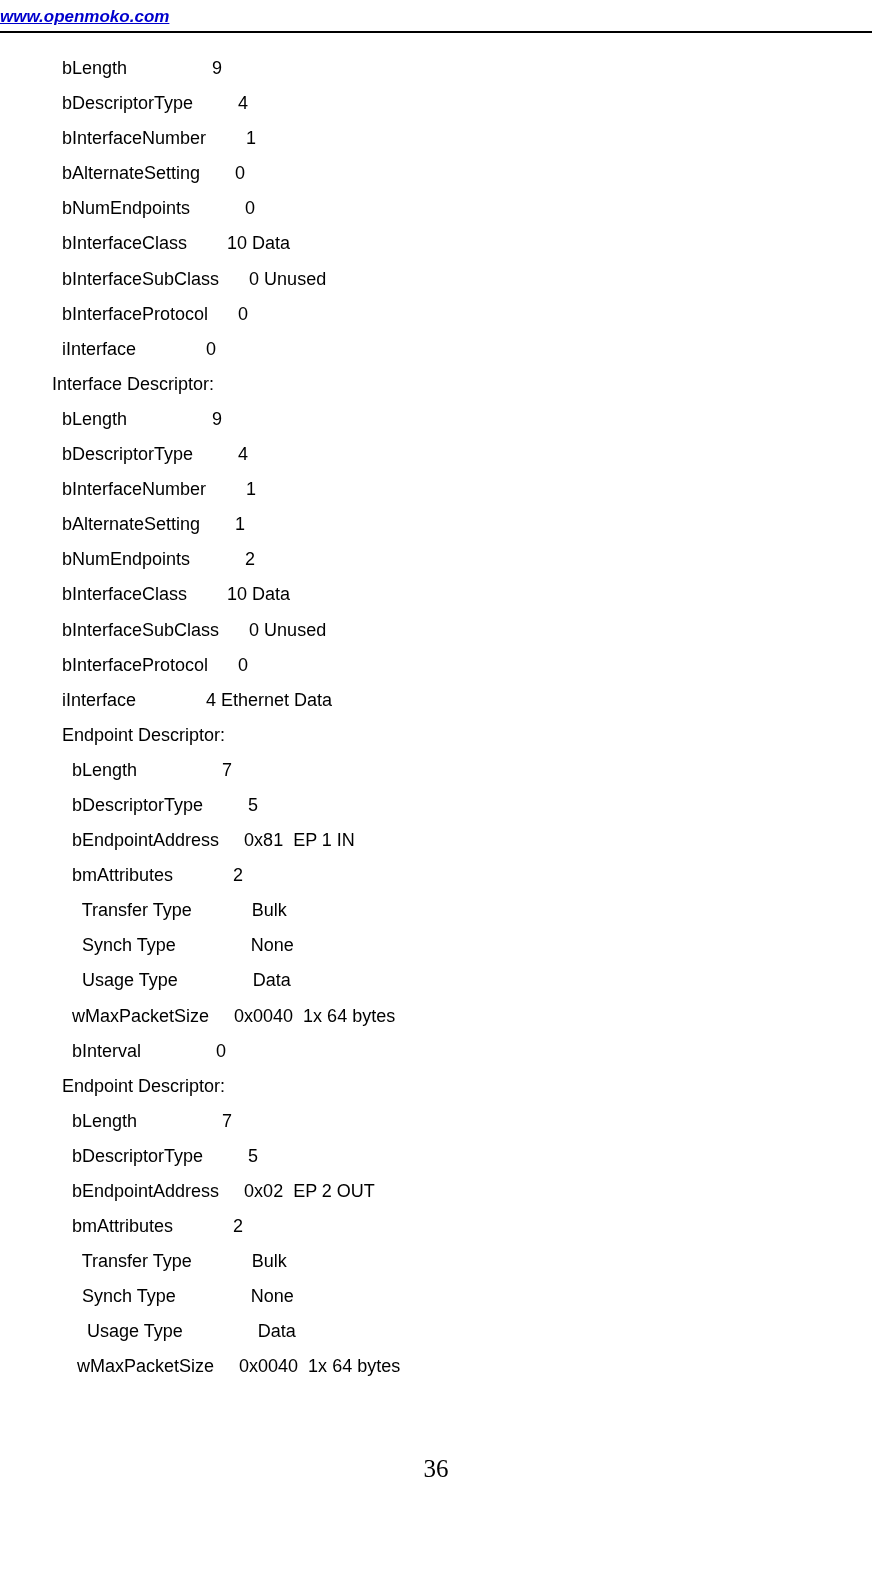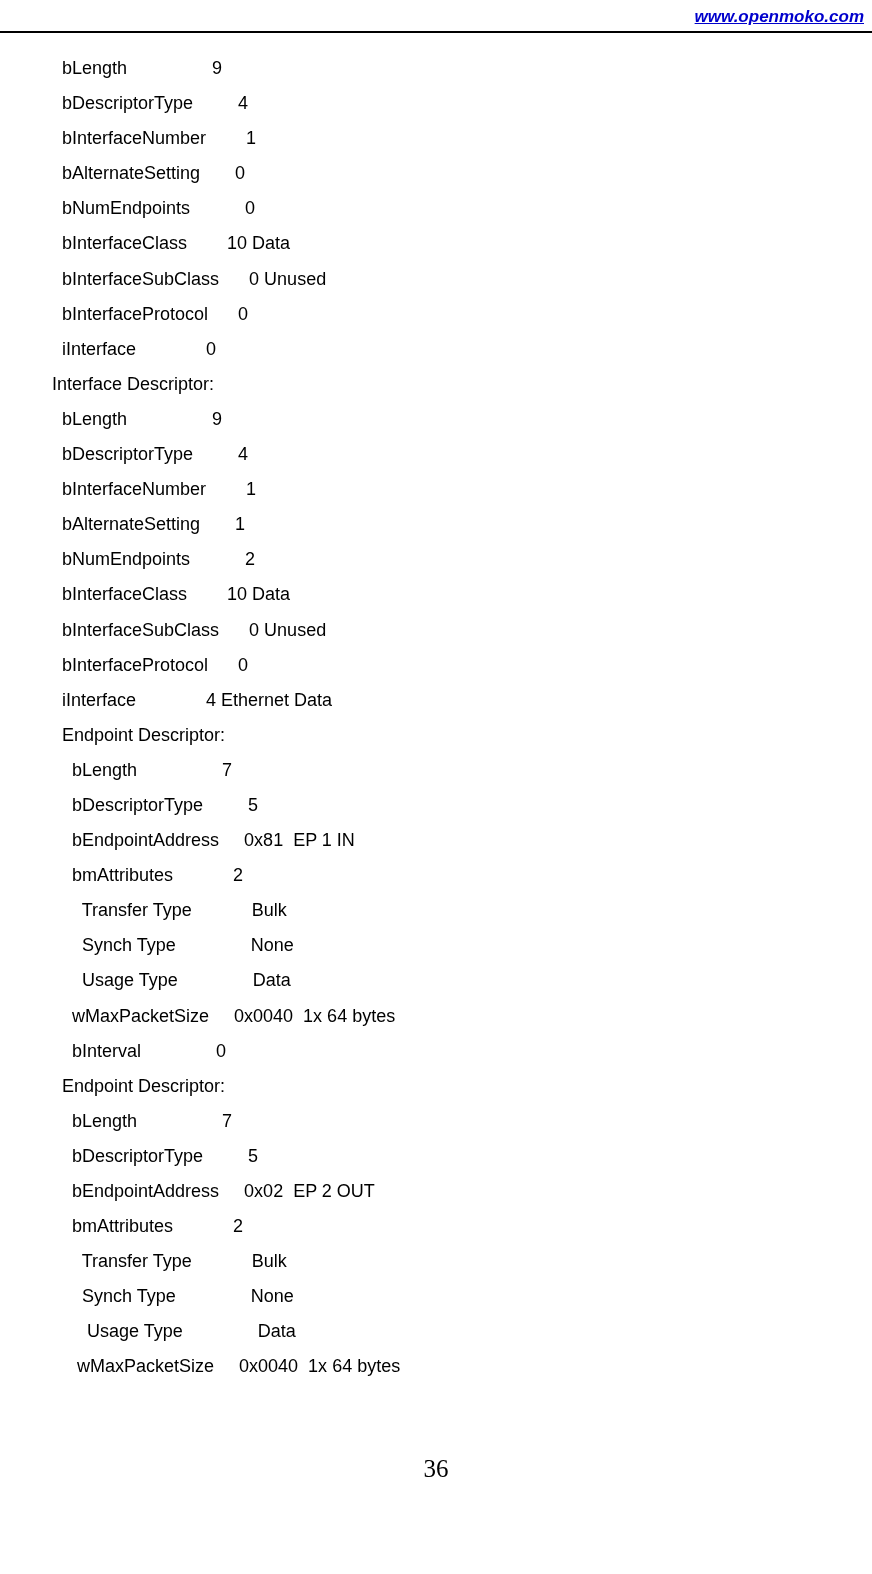--- a/index.html
+++ b/index.html
@@ -5,22 +5,21 @@
     * { margin: 0; padding: 0; box-sizing: border-box; }
     body {
       font-family: Verdana, Geneva, sans-serif;
       font-size: 18px;
       color: #000;
       background: #fff;
       width: 872px;
       padding: 0;
     }
     .header {
-      text-align: right;
-      padding: 6px 8px 4px 0;
+      padding: 6px 40px 4px 0;
     }
     .header a {
       color: #0000cc;
       font-style: italic;
       font-weight: bold;
       text-decoration: underline;
       font-size: 17px;
     }
     .divider {
       border: none;

